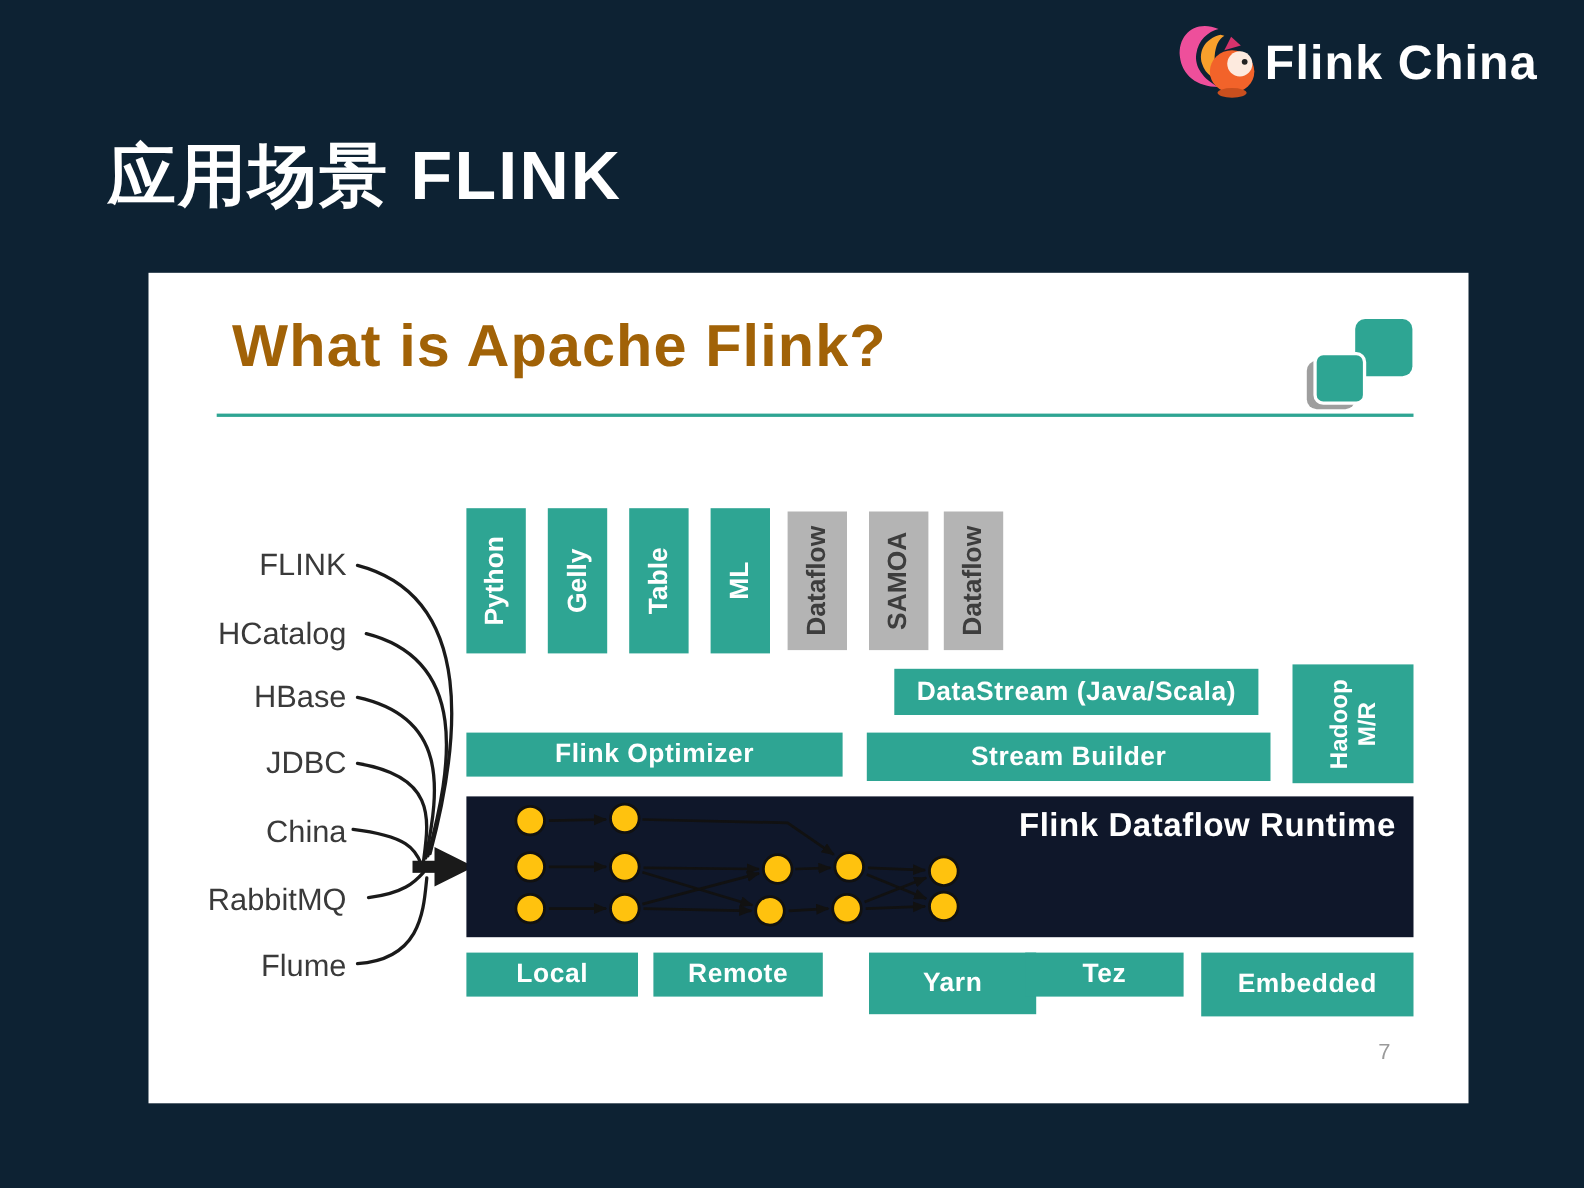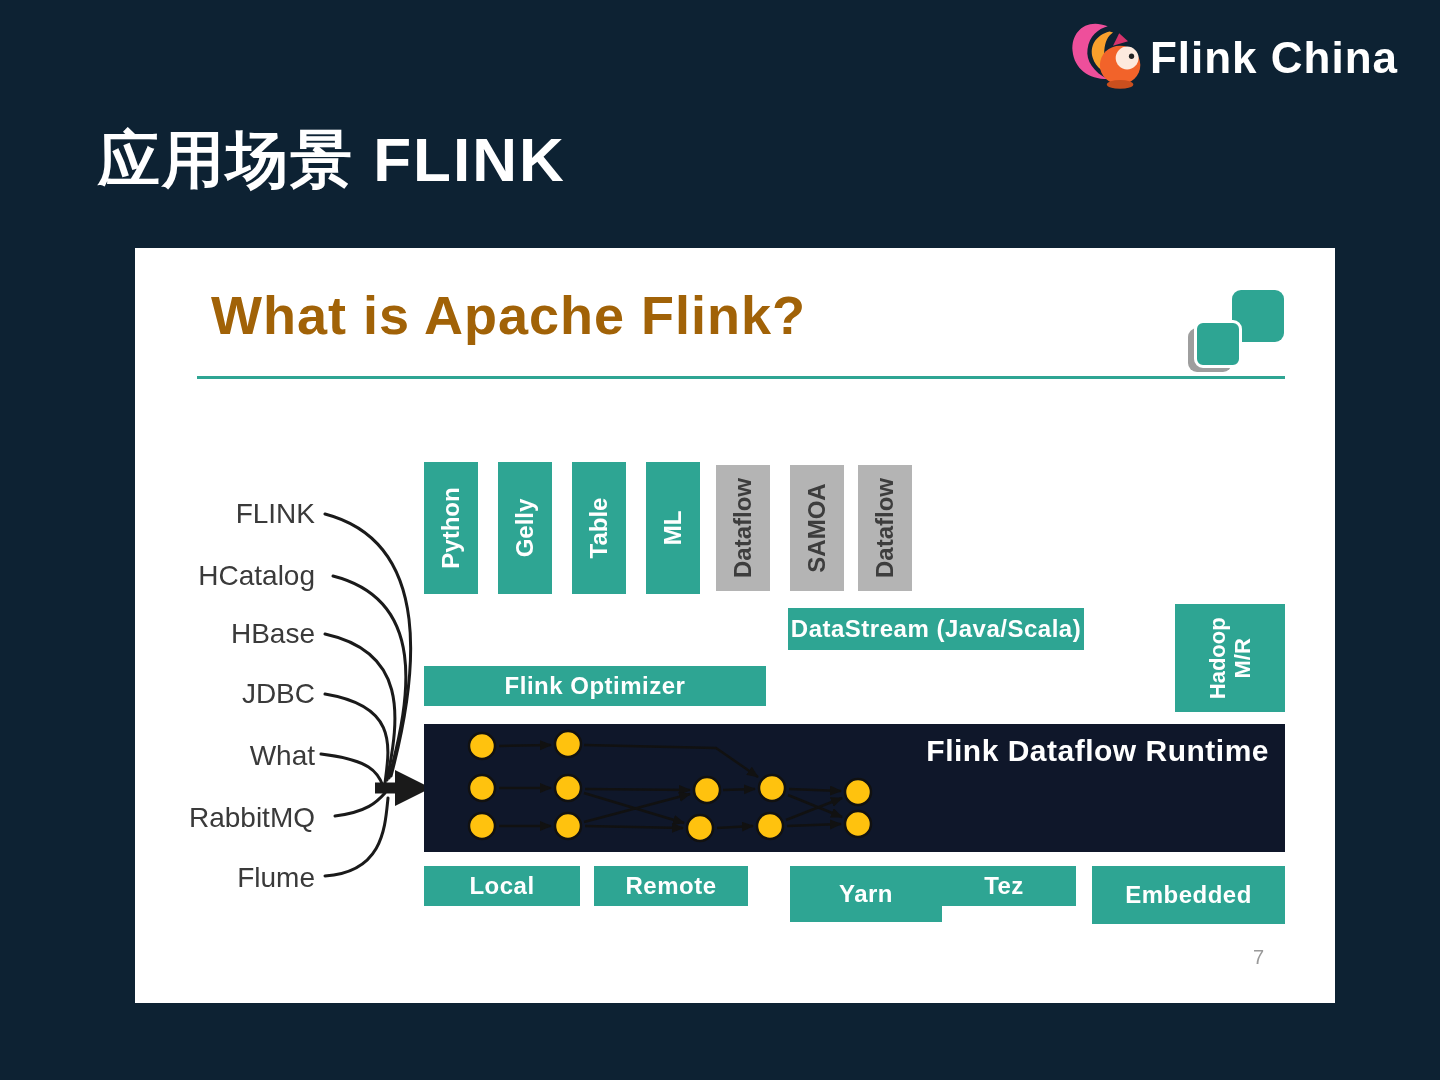--- a/index.html
+++ b/index.html
@@ -76,21 +76,21 @@
     <div>
       <div class="sq sq-shadow"></div>
       <div class="sq sq-big"></div>
       <div class="sq sq-small"></div>
     </div>
 
     <div class="src-label" style="top:250px">FLINK</div>
     <div class="src-label" style="top:312px">HCatalog</div>
     <div class="src-label" style="top:370px">HBase</div>
     <div class="src-label" style="top:430px">JDBC</div>
-    <div class="src-label" style="top:492px">What</div>
+    <div class="src-label" style="top:492px">China</div>
     <div class="src-label" style="top:554px">RabbitMQ</div>
     <div class="src-label" style="top:614px">Flume</div>
 
     <svg class="arrows-overlay" viewBox="0 0 1200 755">
       <g stroke="#1a1a1a" stroke-width="3" fill="none" stroke-linecap="round">
         <path d="M190 266 C300 295 282 430 256 528"></path>
         <path d="M198 328 C292 352 276 448 254 530"></path>
         <path d="M190 386 C272 404 265 468 252 532"></path>
         <path d="M190 446 C262 458 255 497 250 535"></path>
         <path d="M186 506 C235 512 243 524 248 538"></path>
@@ -116,26 +116,29 @@
     <div class="vbox gray grayb" style="left:581px">
         <span>Dataflow</span>
       </div>
     <div class="vbox gray grayb" style="left:655px">
         <span>SAMOA</span>
       </div>
     <div class="vbox gray grayb" style="left:723px">
         <span>Dataflow</span>
       </div>
 
-    <div class="hbox teal" style="left:653px; top:360px; width:296px; height:42px">
+    <div class="hbox teal" style="left:678px; top:360px; width:331px; height:42px">
         <span>DataStream (Java/Scala)</span>
       </div>
 
     <div class="hbox teal" style="left:289px; top:418px; width:342px; height:40px">
         <span>Flink Optimizer</span>
+      </div>
+    <div class="hbox teal" style="left:653px; top:418px; width:367px; height:44px">
+        <span>Stream Builder</span>
       </div>
 
     <div class="hadoop">
       <div class="hadoop-inner">
         <div>Hadoop</div>
         <div>M/R</div>
       </div>
     </div>
 
     <div class="runtime">

